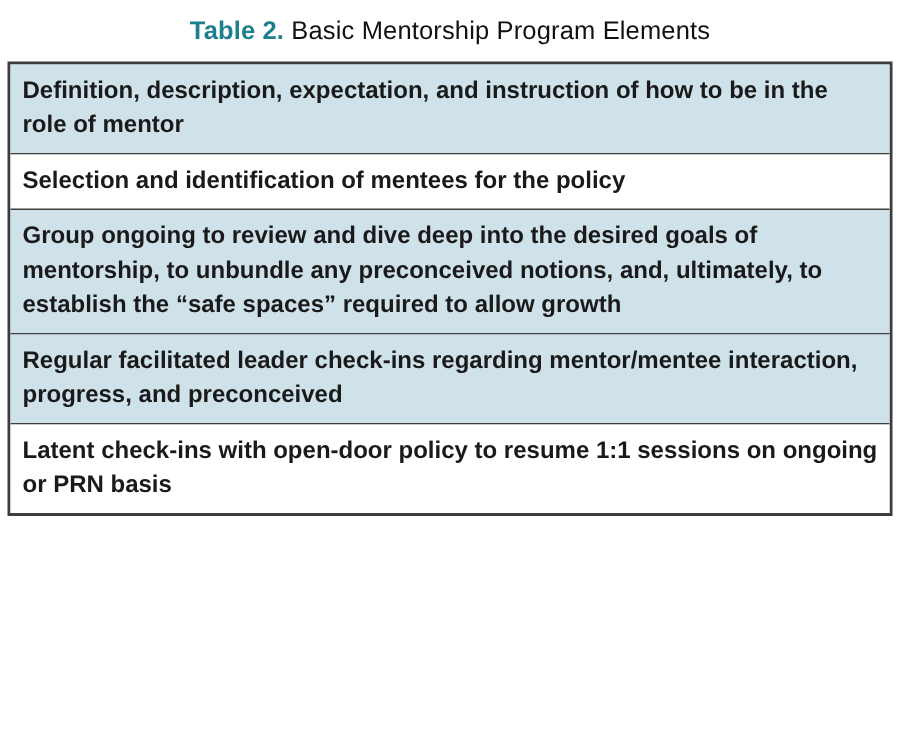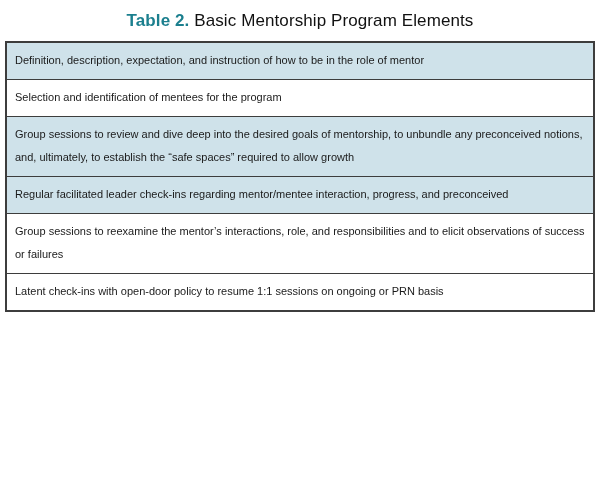--- a/index.html
+++ b/index.html
@@ -34,43 +34,43 @@
   .caption .title {
     color: #111111;
     font-weight: normal;
   }
   .table {
     margin: 0 5px;
     border: 2px solid var(--border-color, #3d3d3d);
     background: #ffffff;
   }
   .row {
-    font-size: 11px;
+    font-size: 16px;
     line-height: 23px;
     padding: 6px 8px 7px 8px;
     border-bottom: 1px solid var(--border-color, #3d3d3d);
     background: #ffffff;
+    font-weight: bold;
   }
   .row:last-child {
     border-bottom: none;
   }
   .row.shaded {
     background: var(--row-alt-color, #cfe2ea);
   }
 </style>
 </head>
 <body>
 
 <div class="page">
   <div class="caption">
     <span class="label">Table 2.</span>
     <span> </span>
     <span class="title">Basic Mentorship Program Elements</span>
   </div>
   <div class="table" id="elements-table">
       <div class="row shaded">Definition, description, expectation, and instruction of how to be in the role of mentor</div>
-      <div class="row">Selection and identification of mentees for the program</div>
-      <div class="row shaded">Group sessions to review and dive deep into the desired goals of mentorship, to unbundle any preconceived notions, and, ultimately, to establish the “safe spaces” required to allow growth</div>
+      <div class="row">Selection and identification of mentees for the policy</div>
+      <div class="row shaded">Group ongoing to review and dive deep into the desired goals of mentorship, to unbundle any preconceived notions, and, ultimately, to establish the “safe spaces” required to allow growth</div>
       <div class="row shaded">Regular facilitated leader check-ins regarding mentor/mentee interaction, progress, and preconceived</div>
-      <div class="row">Group sessions to reexamine the mentor’s interactions, role, and responsibilities and to elicit observations of success or failures</div>
       <div class="row">Latent check-ins with open-door policy to resume 1:1 sessions on ongoing or PRN basis</div>
     </div>
 </div>
 
 </body></html>

